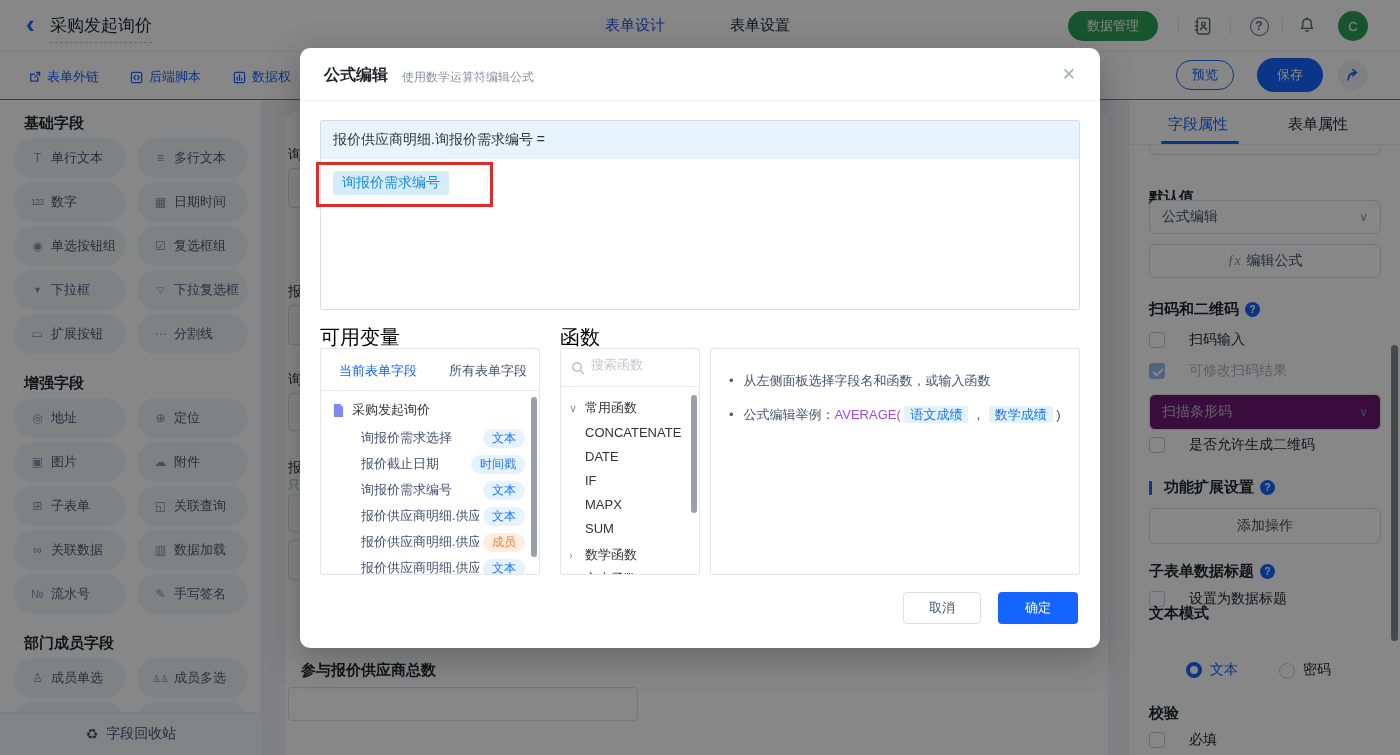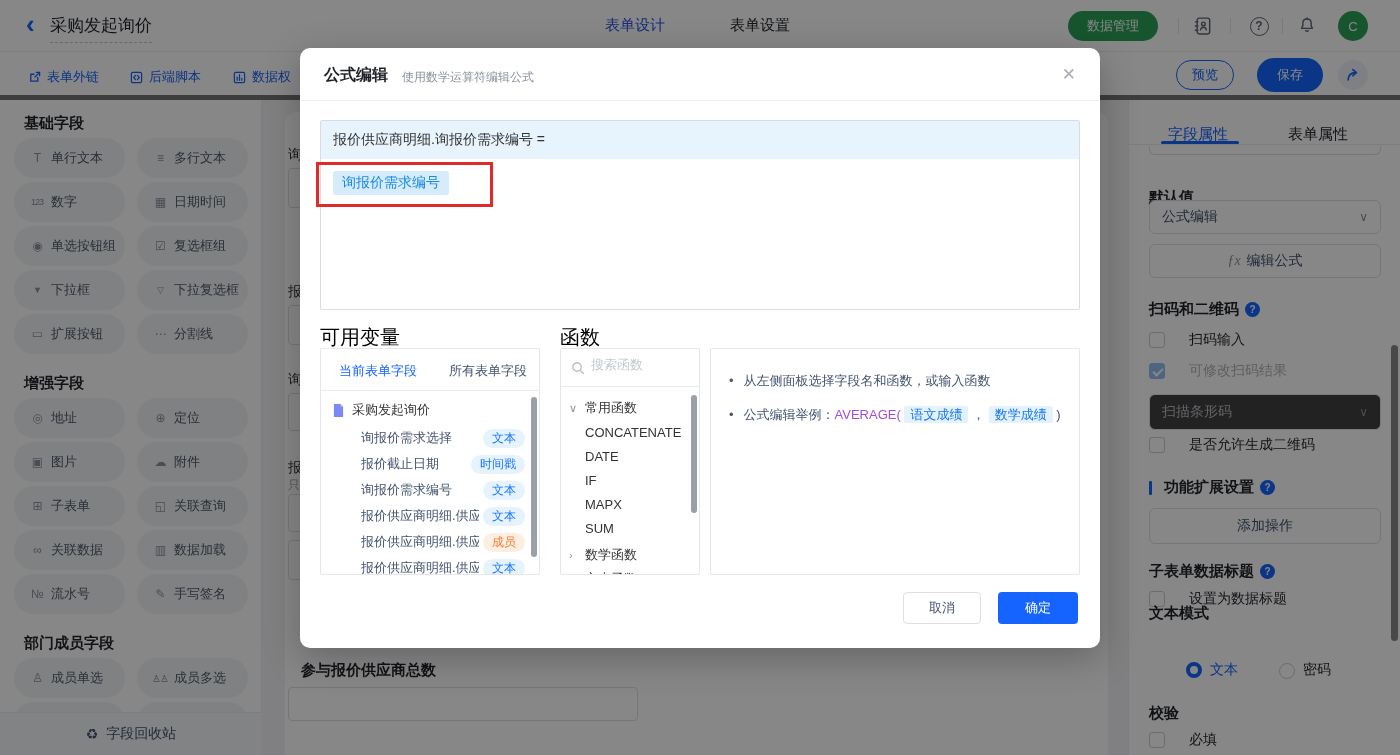--- a/index.html
+++ b/index.html
@@ -11,21 +11,21 @@
   .back { position:absolute; left:26px; top:9px; font-size:26px; font-weight:bold; color:#1664ff; line-height:30px; cursor:pointer; }
   .hdr-title { position:absolute; left:50px; top:14px; font-size:17px; color:#1f2329; font-weight:500; padding-bottom:5px; border-bottom:1px dashed #c2c7d0; }
   .hdr-tab { position:absolute; top:16px; font-size:15px; color:#1f2329; cursor:pointer; }
   .hdr-tab.active { color:#2b54e6; font-weight:500; }
   .pill-btn { position:absolute; height:30px; border-radius:15px; background:#2aa156; color:#fff; font-size:13px; display:flex; align-items:center; justify-content:center; cursor:pointer; }
   .vdiv { position:absolute; top:18px; width:1px; height:16px; background:#e2e5ea; }
   .hicon { position:absolute; top:15px; width:22px; height:22px; display:flex; align-items:center; justify-content:center; cursor:pointer; }
   .qcircle { width:19px; height:19px; border:1.6px solid #5f6673; border-radius:50%; display:flex; align-items:center; justify-content:center; font-size:12px; color:#5f6673; font-weight:bold; }
   .avatar { position:absolute; left:1338px; top:11px; width:30px; height:30px; border-radius:50%; background:#2aa156; color:#fff; font-size:13px; display:flex; align-items:center; justify-content:center; cursor:pointer; }
 
-  #tbar { position:absolute; left:0; top:52px; width:1400px; height:48px; background:#fff; border-bottom:5px solid #737373; }
+  #tbar { position:absolute; left:0; top:52px; width:1400px; height:48px; background:#fff; border-bottom:1px solid #737373; }
   .tlink { position:absolute; top:16px; display:flex; align-items:center; gap:6px; color:#1664ff; font-size:13px; cursor:pointer; }
   .btn-outline { position:absolute; border:1px solid #1664ff; color:#1664ff; background:#fff; border-radius:16px; font-size:13px; display:flex; align-items:center; justify-content:center; cursor:pointer; }
   .btn-solid { position:absolute; background:#1664ff; color:#fff; border-radius:17px; font-size:13px; display:flex; align-items:center; justify-content:center; cursor:pointer; }
   .circ-btn { position:absolute; width:30px; height:30px; border-radius:50%; background:#eef2f8; display:flex; align-items:center; justify-content:center; cursor:pointer; }
 
   
   #lsb { position:absolute; left:0; top:100px; width:262px; height:655px; background:#fff; border-right:1px solid #ededed; }
   .sec-title { position:absolute; left:24px; font-size:15px; font-weight:bold; color:#1f2329; }
   .pill-grid { position:absolute; left:14px; width:234px; display:grid; grid-template-columns:1fr 1fr; column-gap:12px; row-gap:4px; }
   .pill { height:40px; border-radius:20px; background:#f2f4f7; display:flex; align-items:center; padding-left:13px; font-size:13px; color:#4e5969; cursor:pointer; white-space:nowrap; overflow:hidden; }
@@ -34,30 +34,30 @@
 
   
   #card { position:absolute; left:285px; top:112px; width:823px; height:643px; background:#fff; border-radius:12px 12px 0 0; }
   .strip-label { position:absolute; font-size:14px; color:#333; }
   .strip-sub { position:absolute; font-size:12px; color:#98a0aa; }
   .strip-box { position:absolute; background:#fff; border:1px solid #dcdfe6; border-radius:4px; }
   .total-label { position:absolute; font-size:15px; font-weight:bold; color:#1f2329; }
 
   
   #rsb { position:absolute; left:1128px; top:100px; width:272px; height:655px; background:#fff; border-left:1px solid #ededed; }
-  .rtab { position:absolute; top:25px; font-size:15px; color:#1f2329; cursor:pointer; }
+  .rtab { position:absolute; top:15px; font-size:15px; color:#1f2329; cursor:pointer; }
   .rtab.active { color:#1664ff; }
   .rtab-line { position:absolute; left:32px; top:41px; width:78px; height:3px; background:#1664ff; border-radius:2px; }
   .rtab-border { position:absolute; left:0; top:44px; width:272px; height:1px; background:#ededed; }
   .rp-title { position:absolute; left:20px; font-size:15px; font-weight:bold; color:#1f2329; display:flex; align-items:center; gap:6px; }
   .hq { width:15px; height:15px; border-radius:50%; background:#1664ff; color:#fff; font-size:10px; font-weight:bold; display:flex; align-items:center; justify-content:center; cursor:pointer; }
   .blue-bar { display:inline-block; width:3px; height:14px; background:#1664ff; margin-right:6px; border-radius:1px; }
   .sel { position:absolute; left:20px; width:232px; height:34px; border:1px solid #dcdfe6; border-radius:6px; background:#fff; display:flex; align-items:center; padding:0 12px; font-size:14px; color:#42526e; cursor:pointer; }
   .sel .chev { margin-left:auto; color:#86909c; font-size:12px; }
-  .sel.disabled { background:#404040; border-color:#e5e6eb; color:#b9bcc2; cursor:default; }
+  .sel.disabled { background:#701a75; border-color:#e5e6eb; color:#b9bcc2; cursor:default; }
   .rp-btn { position:absolute; left:20px; width:232px; height:34px; border:1px solid #dcdfe6; border-radius:6px; background:#fff; display:flex; align-items:center; justify-content:center; gap:6px; font-size:14px; color:#42526e; cursor:pointer; }
   .fx { font-style:italic; color:#8a919f; font-family:"Liberation Serif","DejaVu Serif",serif; }
   .cbrow { position:absolute; left:20px; display:flex; align-items:center; gap:24px; font-size:14px; color:#1f2329; cursor:pointer; }
   .cb { width:16px; height:16px; border:1px solid #c9cdd4; border-radius:3px; background:#fff; position:relative; flex:none; }
   .cb.checked { background:#94bdf3; border-color:#94bdf3; }
   .cb.checked::after { content:""; position:absolute; left:3px; top:4px; width:8px; height:4px; border-left:2px solid #fff; border-bottom:2px solid #fff; transform:rotate(-45deg); }
   .cbrow.disabled { color:#aeb2b8; cursor:default; }
   .radiorow { position:absolute; display:flex; align-items:center; gap:8px; font-size:14px; cursor:pointer; }
   .radio { width:16px; height:16px; border-radius:50%; border:1px solid #c9cdd4; background:#fff; flex:none; }
   .radio.on { border:4.5px solid #1664ff; }

